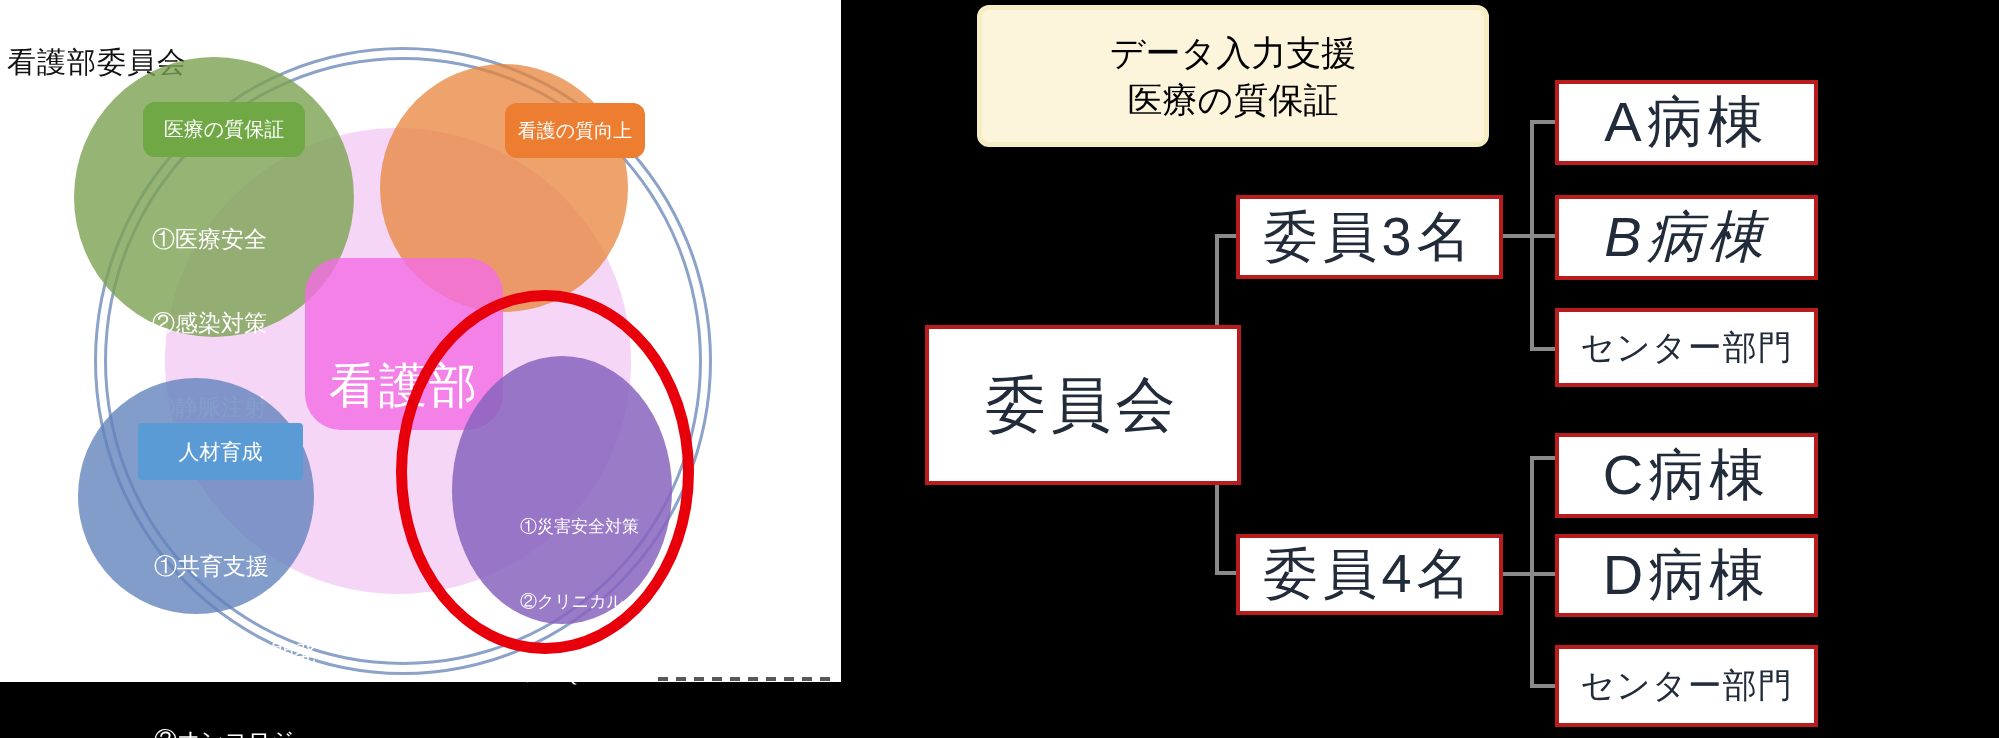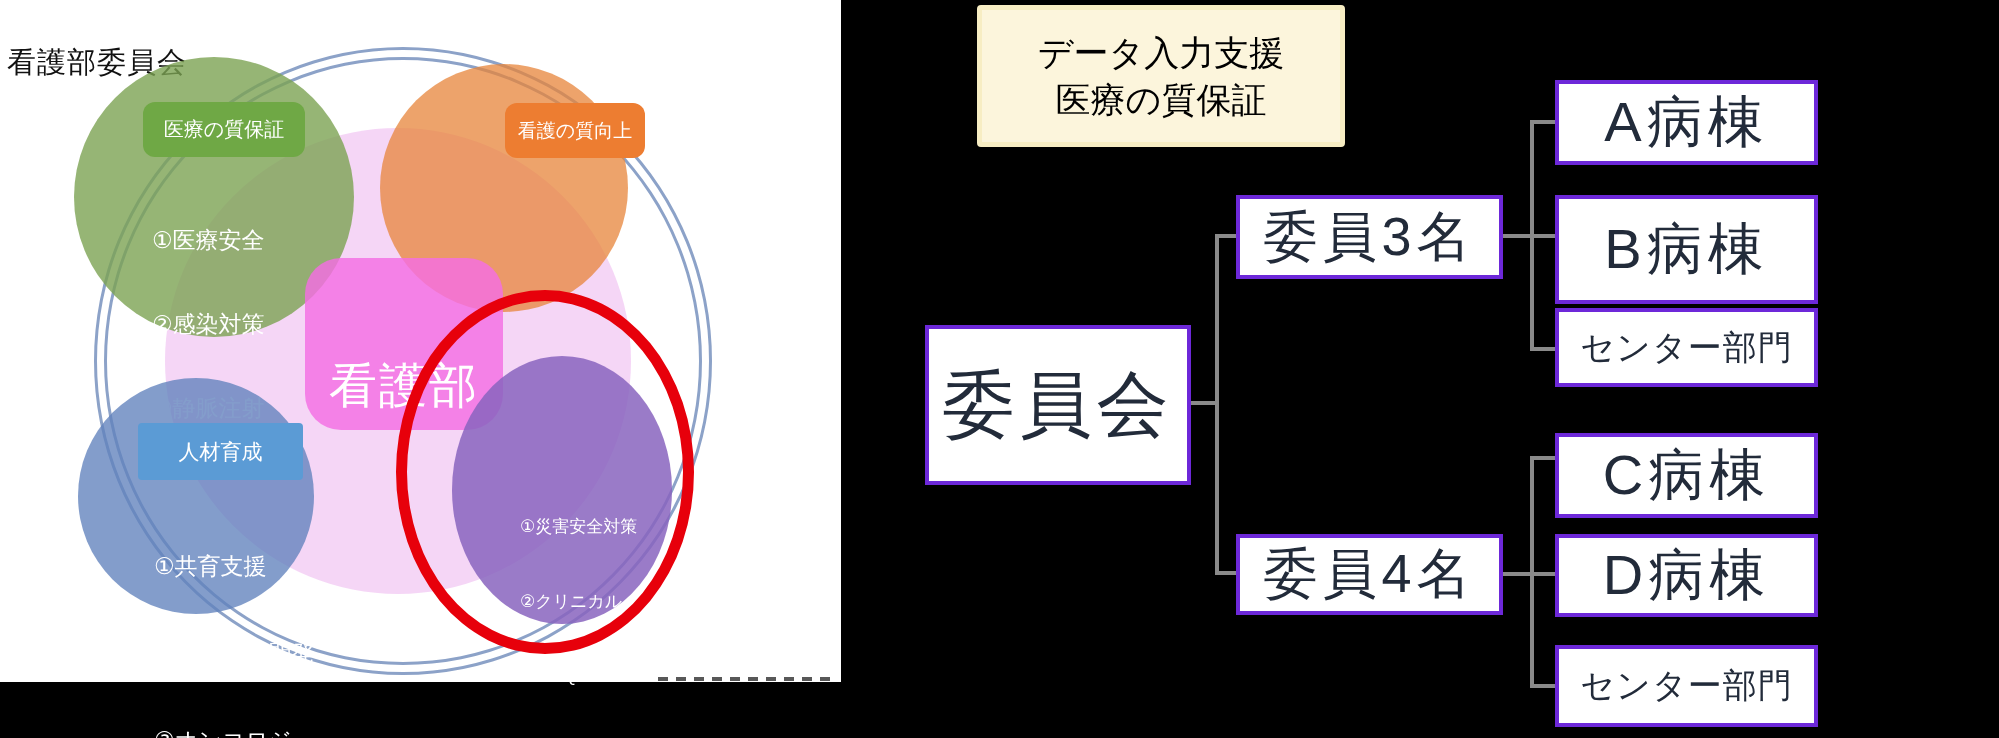--- a/index.html
+++ b/index.html
@@ -27,47 +27,47 @@
                     font-size:48px;letter-spacing:2px;}
 
   .clabel{position:absolute;color:#fff;display:flex;flex-direction:column;align-items:center;
           justify-content:center;text-align:center;box-sizing:border-box;}
   .green-label{left:143px;top:102px;width:162px;height:55px;background:#6FA845;border-radius:12px;font-size:20px;}
   .orange-label{left:505px;top:103px;width:140px;height:55px;background:#ED7D31;border-radius:12px;font-size:19px;}
   .blue-label{left:138px;top:423px;width:165px;height:57px;background:#5B9BD5;border-radius:4px;font-size:21px;}
   .purple-label{left:506px;top:402px;width:134px;height:54px;background:#8A65C5;border-radius:10px;
                 font-size:15px;line-height:19px;}
 
-  .ilist{position:absolute;color:#fff;white-space:pre;}
+  .ilist{position:absolute;color:#fff;white-space:pre;font-family:Liberation Serif, serif;}
   .green-items{left:152px;top:170px;font-size:23px;line-height:28px;}
   .orange-items{left:502px;top:170px;font-size:21px;line-height:29px;}
   .blue-items{left:154px;top:494px;font-size:23px;line-height:29px;}
   .purple-items{left:520px;top:464px;font-size:17px;line-height:25px;}
 
   .red-ellipse{position:absolute;left:396px;top:290px;width:298px;height:364px;
                border:11px solid #E7000B;border-radius:50%;box-sizing:border-box;}
 
   .clip-frag{position:absolute;left:658px;top:677px;width:172px;height:4px;opacity:.85;
              background:repeating-linear-gradient(90deg,#3a3a3a 0 10px,transparent 10px 18px);}
 
   
-  .note{position:absolute;left:977px;top:5px;width:368px;height:142px;background:#FCF5DC;
-        border:5px solid #F7EDC3;border-radius:4px;box-sizing:border-box;
+  .note{position:absolute;left:977px;top:5px;width:512px;height:142px;background:#FCF5DC;
+        border:5px solid #F7EDC3;border-radius:12px;box-sizing:border-box;
         display:flex;flex-direction:column;align-items:center;justify-content:center;
         color:#000;font-size:35px;line-height:47px;}
 
   
-  .obox{position:absolute;background:#fff;border:4px solid #6d28d9;color:#222B3A;
+  .obox{position:absolute;background:#fff;border:4px solid #b91c1c;color:#222B3A;
         display:flex;align-items:center;justify-content:center;box-sizing:border-box;}
   .big{letter-spacing:5px;}
-  #root-box{left:925px;top:325px;width:266px;height:160px;font-size:72px;}
+  #root-box{left:925px;top:325px;width:316px;height:160px;font-size:60px;}
   #g1-box{left:1236px;top:195px;width:267px;height:84px;font-size:54px;}
   #g2-box{left:1236px;top:534px;width:267px;height:81px;font-size:54px;}
   #c-a{left:1555px;top:80px;width:263px;height:85px;font-size:56px;}
-  #c-b{left:1555px;top:195px;width:263px;height:109px;font-size:56px;}
+  #c-b{left:1555px;top:195px;width:263px;height:85px;font-size:56px;font-style:italic;}
   #c-s1{left:1555px;top:308px;width:263px;height:79px;font-size:34px;letter-spacing:1px;}
   #c-c{left:1555px;top:433px;width:263px;height:85px;font-size:56px;}
   #c-d{left:1555px;top:534px;width:263px;height:83px;font-size:56px;}
   #c-s2{left:1555px;top:645px;width:263px;height:82px;font-size:34px;letter-spacing:1px;}
 
   .conn{position:absolute;background:#8A8A8A;}
 </style>
 </head>
 <body>
 

